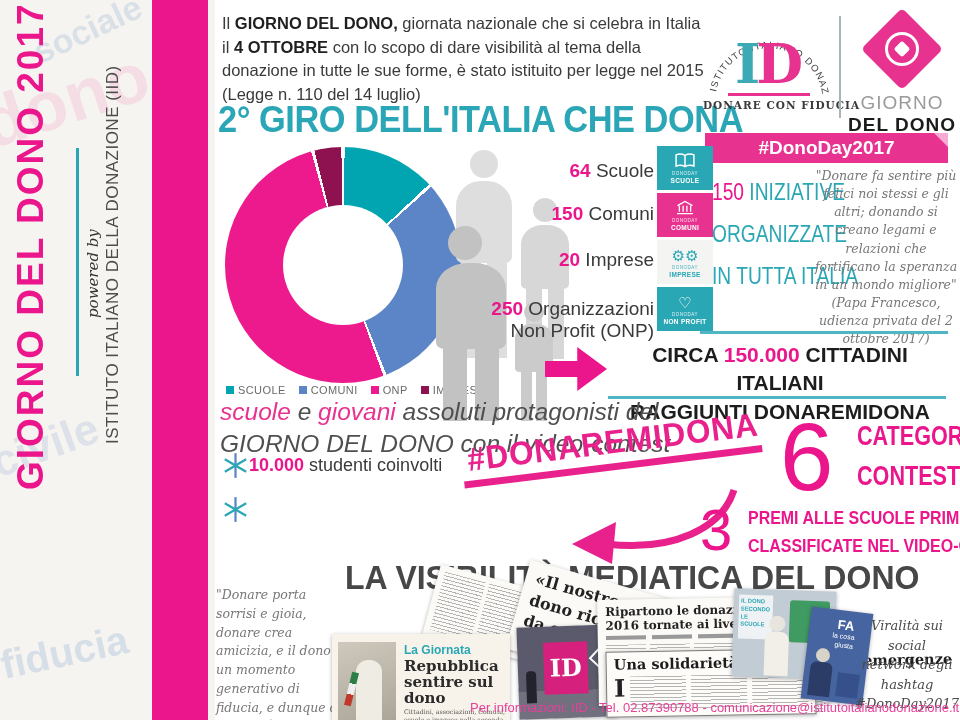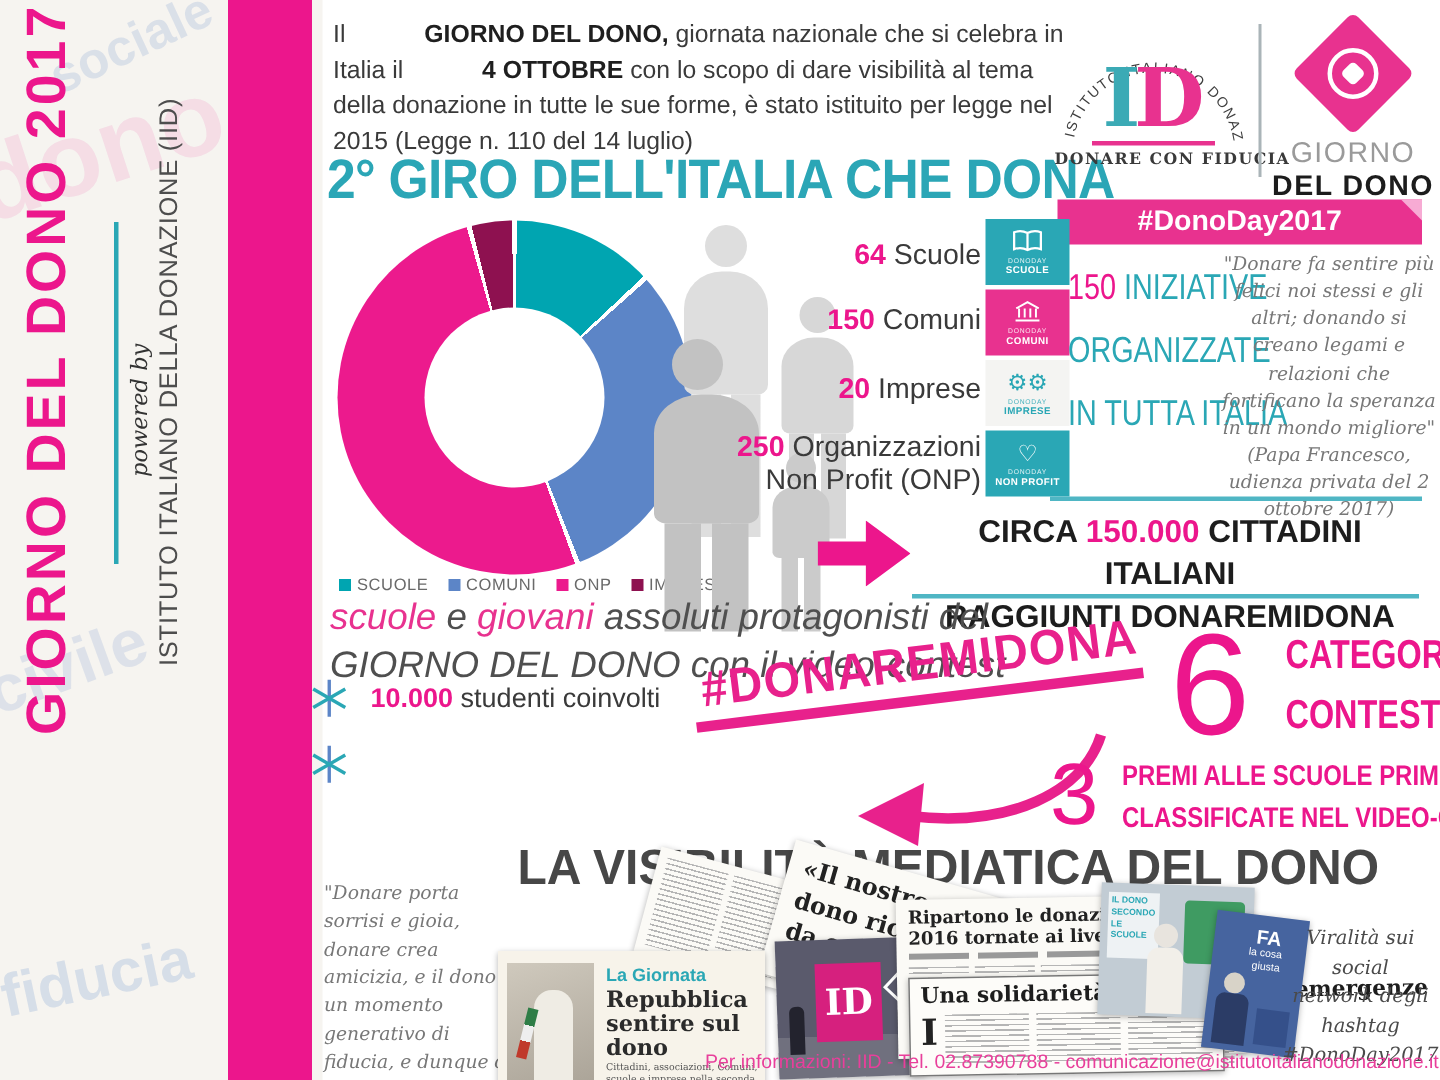--- a/index.html
+++ b/index.html
@@ -17,21 +17,21 @@
   .wm{position:absolute;font-weight:bold;pointer-events:none;}
   .vtext{writing-mode:vertical-rl;transform:rotate(180deg);}
   .side-title{left:12px;top:30px;height:460px;font-size:37px;font-weight:bold;color:var(--magenta);letter-spacing:2px;line-height:1;}
   .side-rule{left:76px;top:148px;width:3px;height:228px;background:var(--teal);}
   .side-powered{left:84px;top:218px;height:100px;font-family:"DejaVu Serif",serif;font-style:italic;font-size:15px;color:#333;}
   .side-org{left:103px;top:92px;height:352px;font-size:17px;color:#4d4d4d;letter-spacing:.5px;}
   .side-band{left:152px;top:0;width:56px;height:720px;background:var(--magenta);}
 
   
   .intro{left:222px;top:12px;width:487px;font-size:16.5px;line-height:1.43;color:#3a3a3a;}
-  .intro b{color:#1f1f1f;margin-left:48px;}
+  .intro b{color:#1f1f1f;}
   .main-title{left:218px;top:99px;font-size:37px;color:#2BA6B6;transform:scaleX(.93);transform-origin:left top;letter-spacing:-.5px;}
 
   
   .logo-iid{left:703px;top:6px;width:132px;height:128px;text-align:center;}
   .id-letters{font-family:"DejaVu Serif",serif;font-weight:bold;font-size:54px;line-height:.9;margin-top:-62px;}
   .id-letters .i{color:#3BAAB5;} .id-letters .d{color:var(--pink);margin-left:-4px;}
   .iid-line{width:82px;height:3px;background:var(--pink);margin:4px auto 3px;}
   .iid-tag{font-family:"DejaVu Serif",serif;font-weight:bold;font-size:10.5px;letter-spacing:1px;color:#3a3a3a;}
   .logo-div{left:839px;top:16px;width:2px;height:102px;background:#aab4b8;}
   .logo-gdd{left:848px;top:10px;width:108px;text-align:center;}
@@ -75,21 +75,21 @@
 
   
   .arrow-right{left:545px;top:347px;width:62px;height:44px;background:var(--magenta);
     clip-path:polygon(0 32%,52% 32%,52% 0,100% 50%,52% 100%,52% 68%,0 68%);}
   .reach{left:612px;top:341px;width:336px;text-align:center;font-size:21px;font-weight:bold;color:#1d1d1d;line-height:1.35;}
   .reach b{color:var(--magenta);}
 
   
   .protag{left:220px;font-size:24.5px;font-style:italic;color:#4f4f4f;white-space:nowrap;}
   .protag .pk{color:var(--pink);}
-  .bullet{left:206px;display:flex;align-items:center;gap:14px;font-size:18px;color:#3a3a3a;}
+  .bullet{left:222px;display:flex;align-items:center;font-size:18px;color:#3a3a3a;}
   .bullet b{color:var(--magenta);}
 
   
   .hashtag{left:468px;top:441px;transform:rotate(-7deg);transform-origin:left center;}
   .hashtag .ht{font-size:33px;font-weight:bold;color:#E8218C;letter-spacing:1px;transform:scaleX(.95);transform-origin:left;white-space:nowrap;}
   .hashtag .ht-bar{width:300px;height:7px;background:#E8218C;margin-top:2px;margin-left:-6px;}
   .bignum{color:var(--magenta);font-weight:400;line-height:1;}
   .pinkcond{color:var(--magenta);font-weight:bold;transform:scaleX(.8);transform-origin:left top;white-space:nowrap;}
 
   
@@ -185,21 +185,21 @@
     <div style="--c:#cbcbcb">
       <div class="p-head" style="left:88px;top:156px;width:20px;height:20px;"></div>
       <div class="p-torso" style="left:79px;top:178px;width:38px;height:48px;"></div>
       <div class="p-legs" style="left:85px;top:226px;width:26px;height:49px;"></div>
     </div>
   </div>
 
   <div class="abs stat" style="top:160px;"><b>64</b><span> Scuole</span></div>
   <div class="abs stat" style="top:203px;"><b>150</b><span> Comuni</span></div>
   <div class="abs stat" style="top:249px;"><b>20</b><span> Imprese</span></div>
-  <div class="abs stat" style="top:288px;"><b>250</b><span> Organizzazioni</span><br><span>Non Profit (ONP)</span></div>
+  <div class="abs stat" style="top:298px;"><b>250</b><span> Organizzazioni</span><br><span>Non Profit (ONP)</span></div>
 
   <div class="abs badge" style="top: 146px; background: rgb(42, 167, 181); color: rgb(255, 255, 255);">
     <span class="b-ico"><svg width="22" height="15" viewBox="0 0 22 16" fill="none" stroke="currentColor" stroke-width="1.6">
           <path d="M11 2.5 C8 1 4 1 1.5 2 V14 C4 13 8 13 11 14.5 C14 13 18 13 20.5 14 V2 C18 1 14 1 11 2.5 Z M11 2.5 V14.5"></path>
         </svg></span>
     <span class="b-sub">DONODAY</span>
     <span class="b-lab">SCUOLE</span>
   </div>
   <div class="abs badge" style="top: 193px; background: rgb(232, 50, 143); color: rgb(255, 255, 255);">
     <span class="b-ico"><svg width="20" height="15" viewBox="0 0 20 16" fill="none" stroke="currentColor" stroke-width="1.4">

